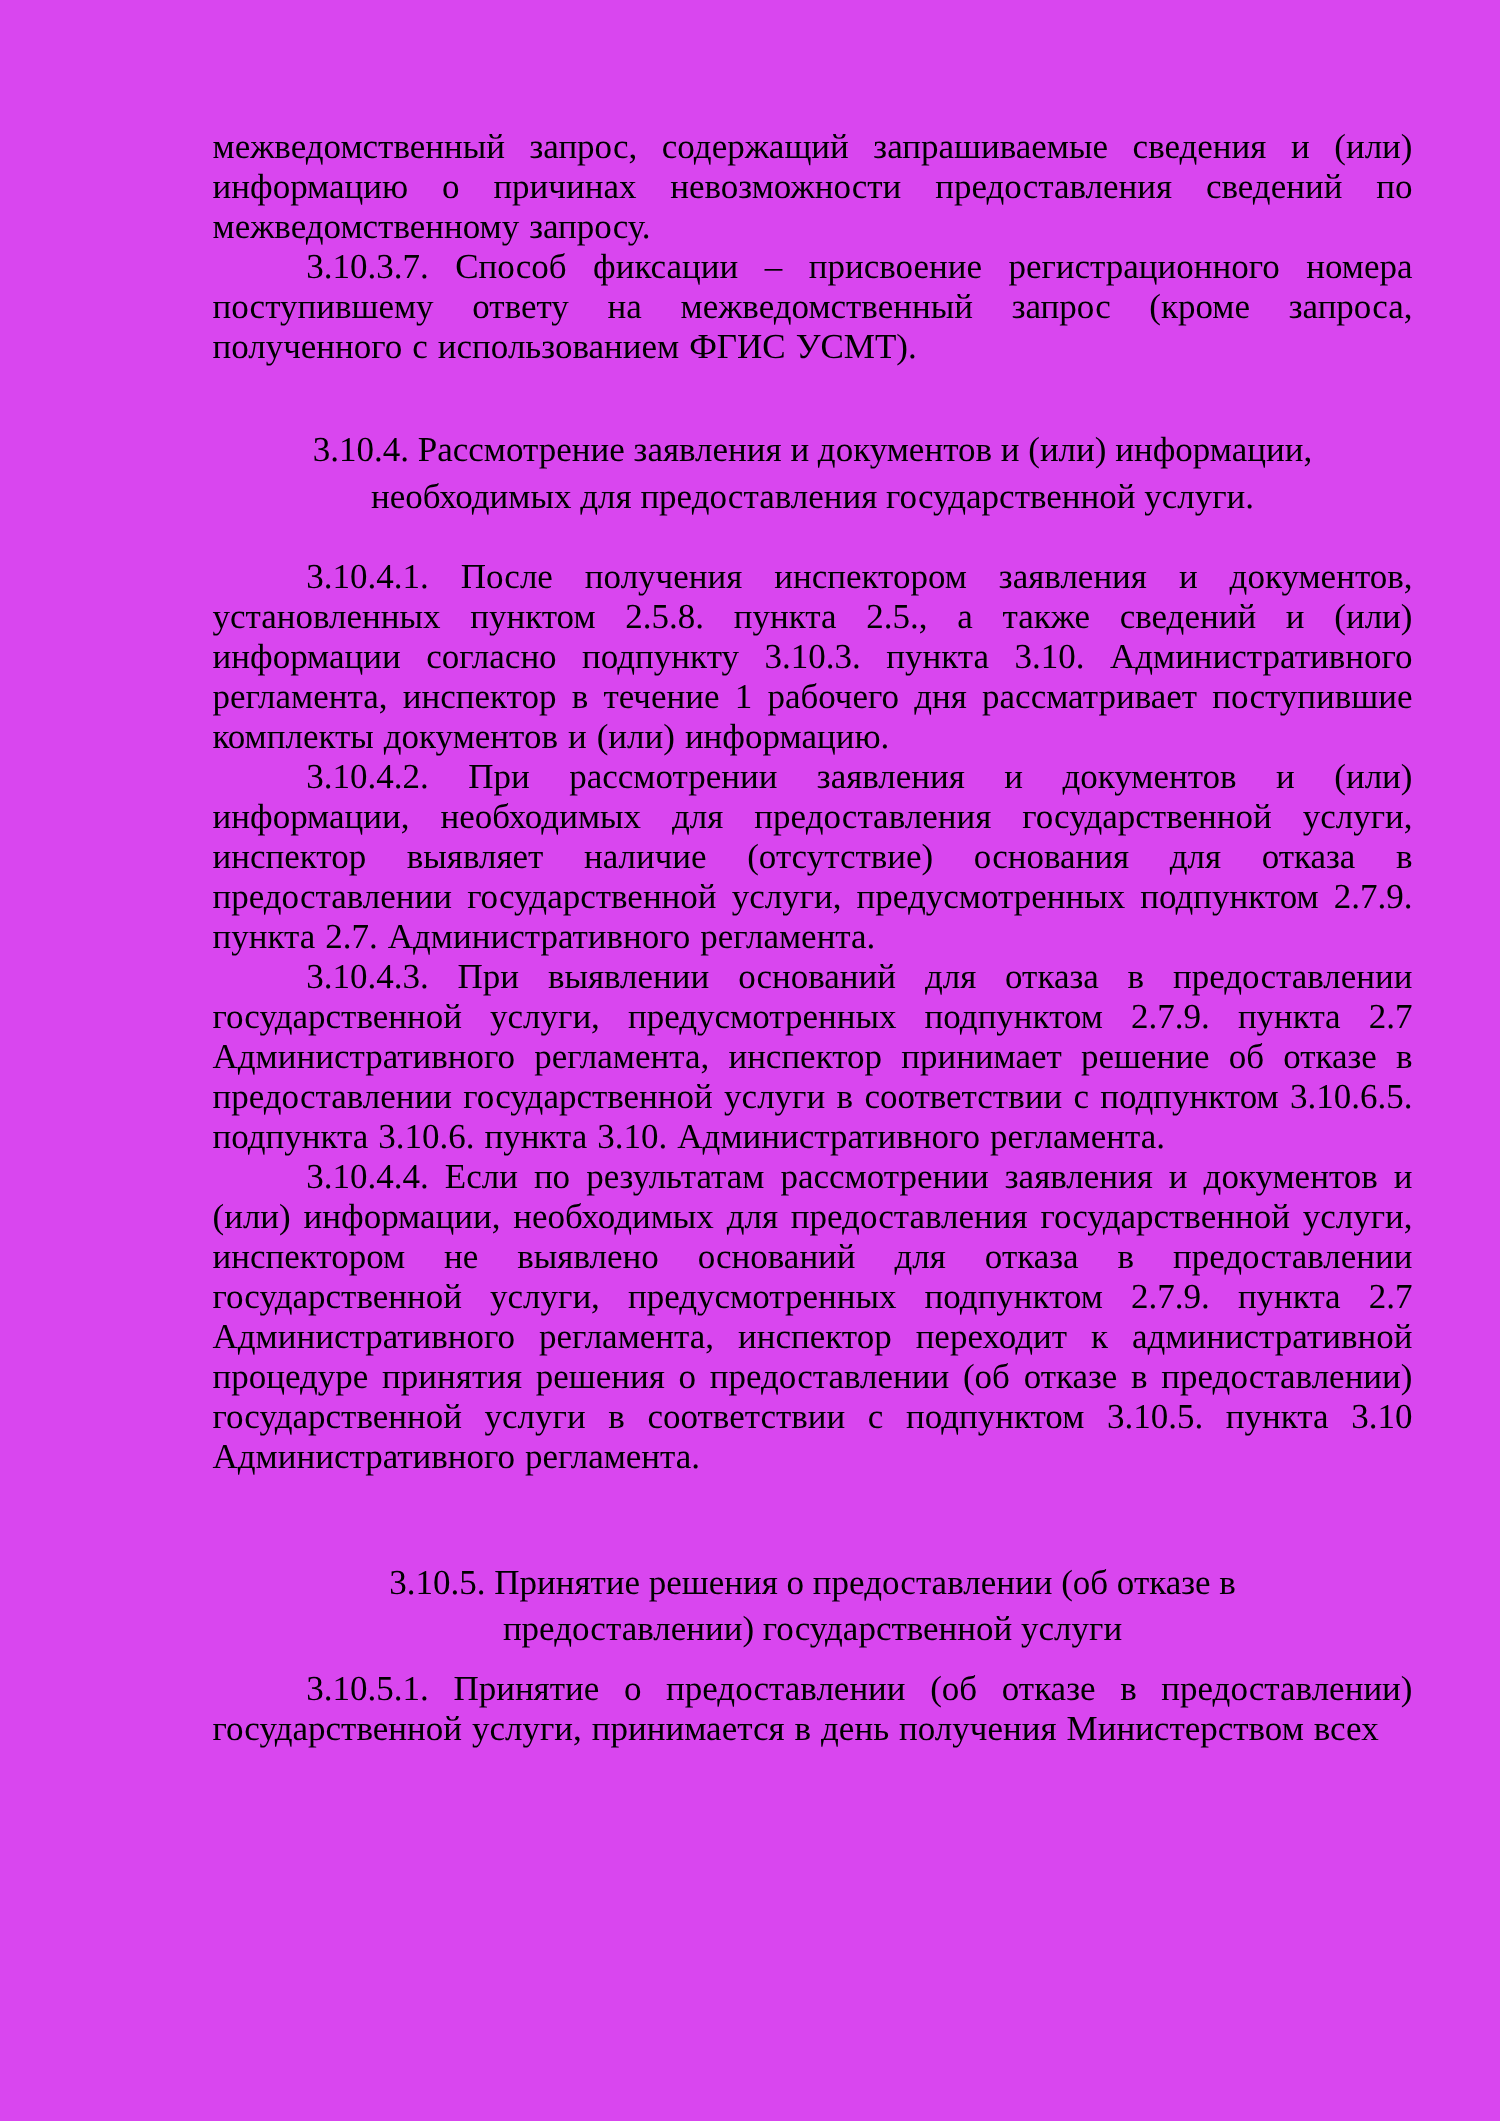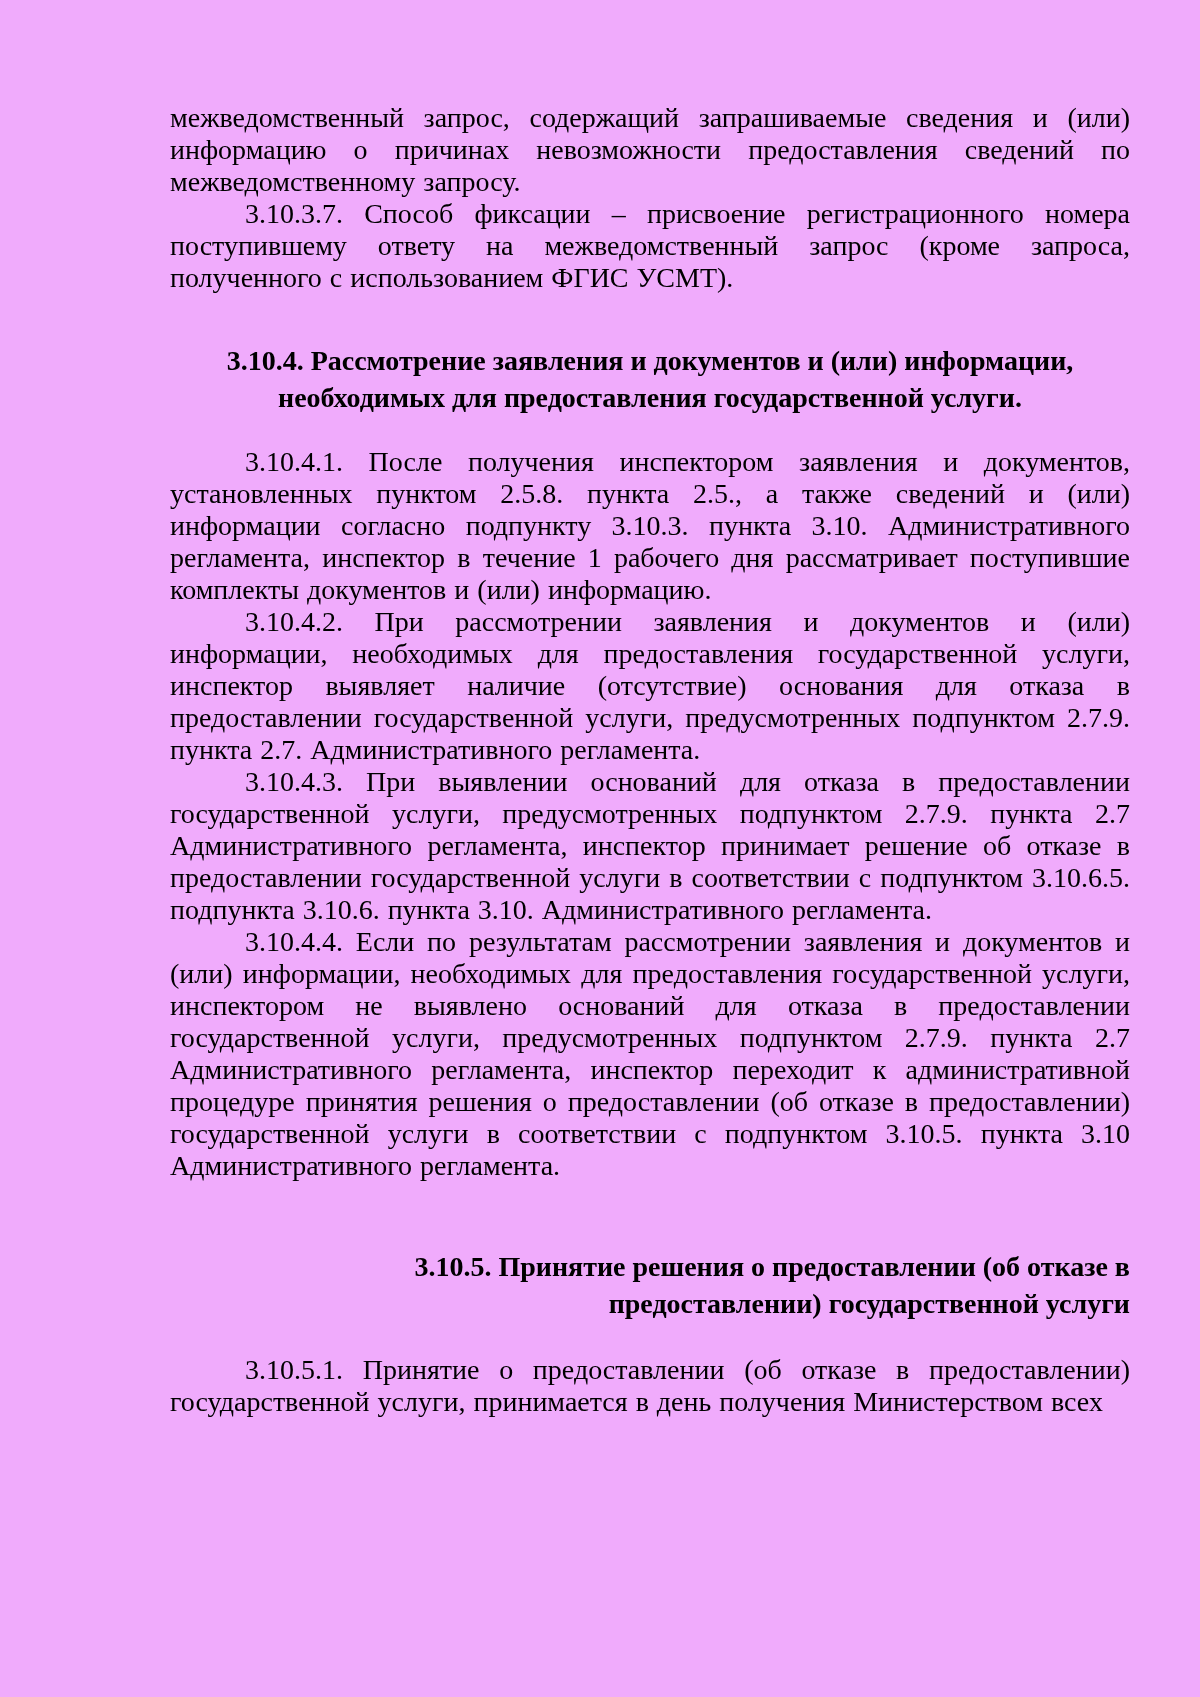--- a/index.html
+++ b/index.html
@@ -4,53 +4,52 @@
 <style>
   html, body {
     margin: 0;
     padding: 0;
     background: #ffffff;
   }
   .page {
     position: relative;
     width: 1200px;
     height: 1697px;
-    background: #f0abfc;
+    background: #d946ef;
     color: #000000;
     overflow: hidden;
     box-sizing: border-box;
     padding: 102px 70px 0 170px;
     font-family: "Liberation Serif", "DejaVu Serif", serif;
     font-size: 28px;
     line-height: 32px;
   }
   .para {
     margin: 0;
     text-align: justify;
     text-indent: 75px;
     word-spacing: 1px;
   }
   .para.no-indent {
     text-indent: 0;
   }
   .heading {
     margin: 0;
-    font-weight: bold;
+    font-weight: normal;
     text-align: center;
     white-space: pre-line;
     line-height: 37px;
   }
   .heading.h-3104 {
     margin-top: 48px;
     margin-bottom: 30px;
   }
   .heading.h-3105 {
     margin-top: 66px;
-    margin-bottom: 32px;
-    text-align: right;
+    margin-bottom: 14px;
   }
 </style>
 </head>
 <body>
 
 <div class="page">
   <p class="para no-indent">межведомственный запрос, содержащий запрашиваемые сведения и (или) информацию о причинах невозможности предоставления сведений по межведомственному запросу.</p>
 
 
 

